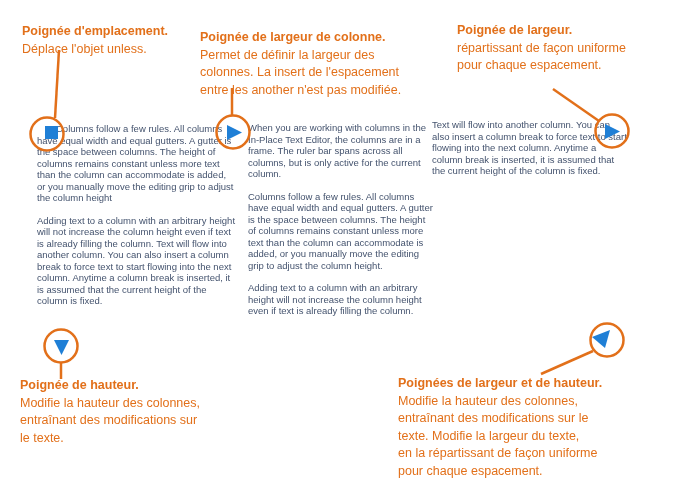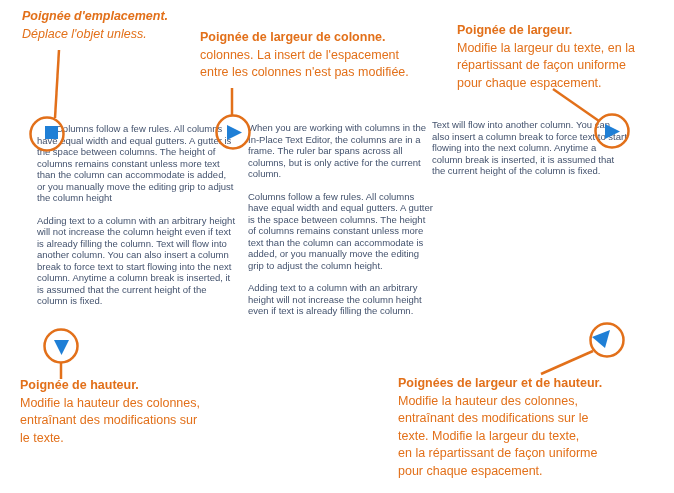--- a/index.html
+++ b/index.html
@@ -18,21 +18,21 @@
     pointer-events: none;
   }
   
   .annotation {
     position: absolute;
     color: #e2701a;
     font-size: 12.5px;
     line-height: 17.5px;
   }
   .ann-title { font-weight: bold; }
-  .ann-placement    { left: 22px;  top: 8px;  width: 182px; font-style: italic; }
+  .ann-placement    { left: 22px;  top: 23px;  width: 182px; }
   .ann-column-width { left: 200px; top: 29px;  width: 246px; }
   .ann-width        { left: 457px; top: 15px;  width: 216px; margin-top: 7px; }
   .ann-height       { left: 20px;  top: 377px; width: 242px; }
   .ann-width-height { left: 398px; top: 375px; width: 286px; }
   
   .textcol {
     position: absolute;
     color: #44536e;
     font-size: 9.5px;
     line-height: 11.5px;
@@ -94,27 +94,27 @@
     </g>
   </svg>
 
   <div class="annotation ann-placement">
     <div class="ann-title">Poignée d'emplacement.</div>
     <div class="ann-line">Déplace l'objet unless.</div>
   </div>
 
   <div class="annotation ann-column-width">
     <div class="ann-title">Poignée de largeur de colonne.</div>
+    <div class="ann-line">Permet de définir la largeur des</div>
     <div class="ann-line">colonnes. La insert de l'espacement</div>
-    <div class="ann-line">entre les colonnes n'est pas modifiée.</div>
+    <div class="ann-line">entre les another n'est pas modifiée.</div>
   </div>
 
   <div class="annotation ann-width">
     <div class="ann-title">Poignée de largeur.</div>
-    <div class="ann-line">Modifie la largeur du texte, en la</div>
     <div class="ann-line">répartissant de façon uniforme</div>
     <div class="ann-line">pour chaque espacement.</div>
   </div>
 
   <div class="annotation ann-height">
     <div class="ann-title">Poignée de hauteur.</div>
     <div class="ann-line">Modifie la hauteur des colonnes,</div>
     <div class="ann-line">entraînant des modifications sur</div>
     <div class="ann-line">le texte.</div>
   </div>

